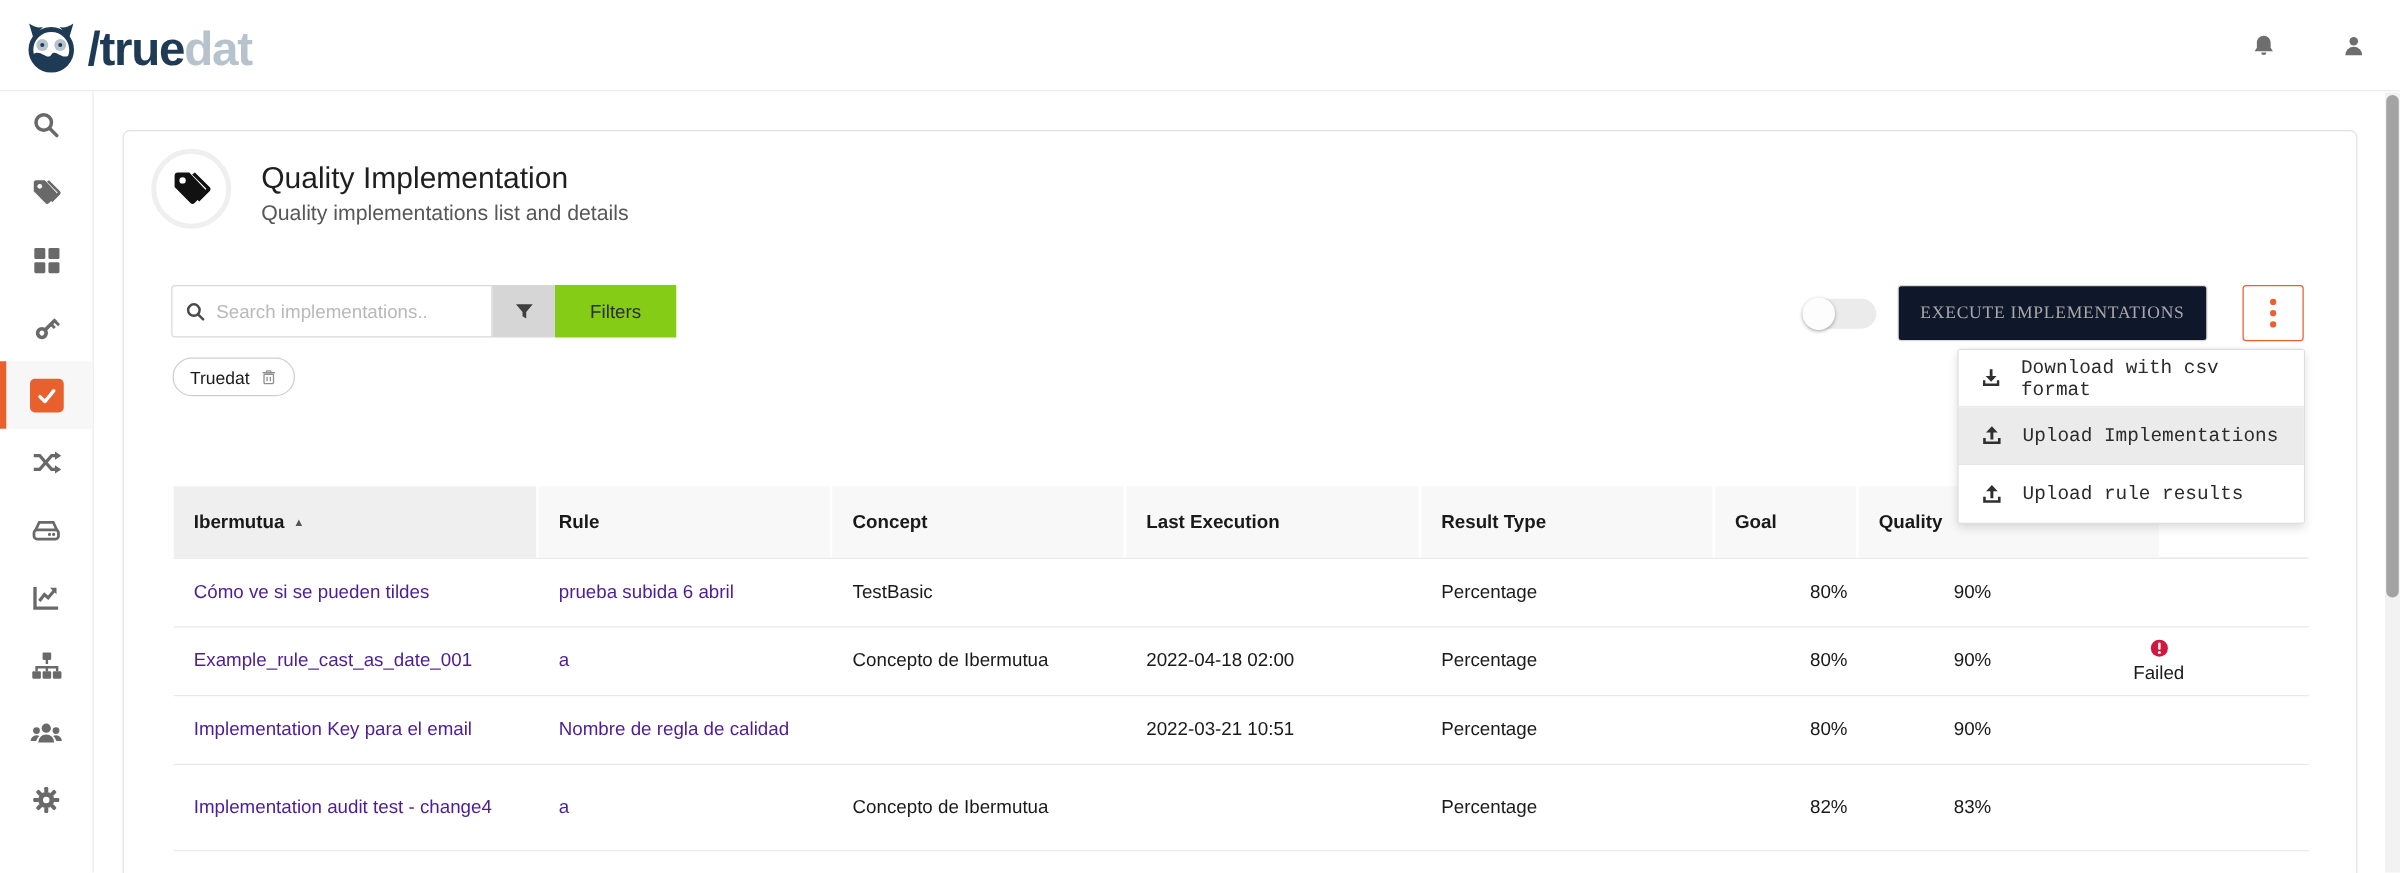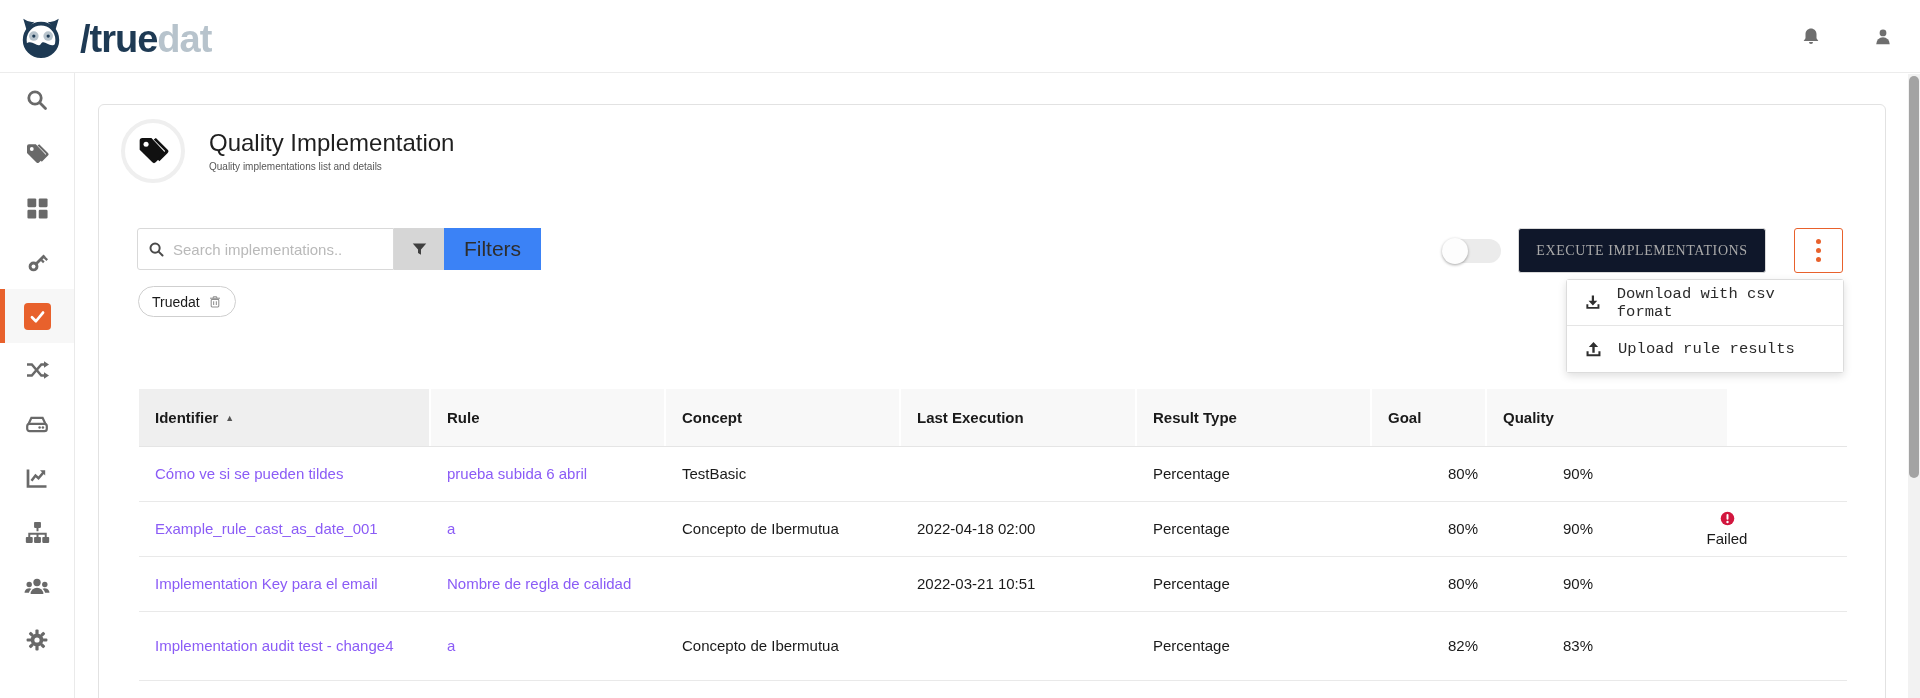--- a/index.html
+++ b/index.html
@@ -2,21 +2,21 @@
 <html><head>
 <meta charset="utf-8">
 <style>
   * { margin:0; padding:0; box-sizing:border-box; }
   html,body { width:1920px; height:698px; overflow:hidden; background:#fff;
               font-family:"Liberation Sans", sans-serif; color:#1a1a1a; }
 
   
   .topbar { position:absolute; left:0; top:0; width:1920px; height:73px;
             background:#fff; border-bottom:1px solid #ececec; z-index:30; }
-  .logo { position:absolute; left:18px; top:14px; display:flex; align-items:center; gap:16px; }
+  .logo { position:absolute; left:18px; top:14px; display:flex; align-items:center; gap:6px; }
   .logo-text { font-size:38px; font-weight:700; letter-spacing:-1px; line-height:44px; }
   .logo-slash { color:#1E3A54; } .logo-primary { color:#1E3A54; } .logo-secondary { color:#B7C3CC; }
   .topbar-icons { position:absolute; right:24px; top:0; height:73px; display:flex; align-items:center; gap:46px; }
   .icon-btn { width:26px; height:26px; display:flex; align-items:center; justify-content:center; cursor:pointer; }
 
   
   .sidebar { position:absolute; left:0; top:73px; width:75px; height:625px;
              background:#fff; border-right:1px solid #eaeaea; z-index:20; }
   .side-item { position:relative; width:100%; height:54px; display:flex; align-items:center; justify-content:center; cursor:pointer; }
   .side-item.active { background:#f7f7f7; }
@@ -24,32 +24,32 @@
   .check-square { width:27px; height:27px; background:#E8612C; border-radius:4px;
                   display:flex; align-items:center; justify-content:center; }
 
   
   .card { position:absolute; left:98px; top:104px; width:1788px; height:640px;
           background:#fff; border:1px solid #e2e2e2; border-radius:6px; }
 
   .badge-circle { position:absolute; left:22px; top:14px; width:64px; height:64px; border-radius:50%;
                   border:4px solid #efefef; display:flex; align-items:center; justify-content:center; }
   .page-title { position:absolute; left:110px; top:24px; font-size:24px; color:#1f1f1f; }
-  .page-subtitle { position:absolute; left:110px; top:56px; font-size:10px; color:#575757; }
+  .page-subtitle { position:absolute; left:110px; top:56px; font-size:17px; color:#575757; }
 
   
   .search-group { position:absolute; left:38px; top:123px; height:42px; display:flex; }
   .search-box { width:257px; height:42px; border:1px solid #d9d9d9; border-radius:3px 0 0 3px;
                 display:flex; align-items:center; padding:0 10px; background:#fff; }
   .search-box input { border:none; outline:none; flex:1; font-size:15px; margin-left:8px;
                       font-family:"Liberation Sans", sans-serif; color:#333; background:transparent; }
   .search-box input::placeholder { color:#b9b9b9; }
   .funnel-btn { width:50px; height:42px; background:#d6d6d6; display:flex; align-items:center; justify-content:center; cursor:pointer; }
-  .filters-btn { width:97px; height:42px; background:#3b82f6; display:flex; align-items:center; justify-content:center;
-                 font-size:21px; color:#2d2d2d; cursor:pointer; }
+  .filters-btn { width:97px; height:42px; background:#84cc16; display:flex; align-items:center; justify-content:center;
+                 font-size:15px; color:#2d2d2d; cursor:pointer; }
 
   .chip { position:absolute; left:39px; top:181px; height:31px; padding:0 13px; border:1px solid #cfcfcf;
           border-radius:16px; display:inline-flex; align-items:center; gap:8px; background:#fff; }
   .chip-label { font-size:14px; color:#1a1a1a; }
 
   .toggle { position:absolute; left:1344px; top:134px; width:58px; height:24px; background:#ebebeb;
             border-radius:13px; cursor:pointer; }
   .toggle-knob { position:absolute; left:-1px; top:-1px; width:26px; height:26px; border-radius:50%;
                  background:#fdfdfd; box-shadow:0 1px 3px rgba(0,0,0,.35); }
 
@@ -77,21 +77,21 @@
   .th { background:#f8f8f8; display:flex; align-items:center; padding:0 16px; font-size:15px; font-weight:700;
         border-right:2px solid #fff; cursor:pointer; }
   .th:last-child { border-right:none; }
   .th.sorted { background:#efefef; }
   .sort-arrow { font-size:9px; color:#555; margin-left:7px; }
   .tr { border-bottom:1px solid #e9e9e9; height:55px; }
   .tr.tall { height:69px; }
   .td { display:flex; align-items:center; padding:0 16px; font-size:15px; line-height:20px; }
   .num { justify-content:flex-end; padding-right:14px; }
   .qual { justify-content:center; gap:2px;flex-direction:column; }
-  .link { color:#8b5cf6; cursor:pointer; text-decoration:none; }
+  .link { color:#4c1d95; cursor:pointer; text-decoration:none; }
   .c0{width:292px}.c1{width:235px}.c2{width:235px}.c3{width:236px}.c4{width:235px}.c5{width:120px}.c6{width:115px}.c7{width:240px}
 
   
   .scrollbar-track { position:absolute; right:0; top:74px; width:12px; height:624px; background:#f2f2f2; }
   .scrollbar-thumb { position:absolute; left:1px; top:2px; width:10px; height:402px; background:#a3a3a3; border-radius:5px; cursor:pointer; }
 </style>
 </head>
 <body>
 
 <div class="topbar">
@@ -287,33 +287,40 @@
   </div>
 
   <div class="menu">
     <div class="menu-item">
       <svg width="19" height="19" viewBox="0 0 24 24" fill="#2f2f2f">
         <path d="M10.5 2.5h3v7.2h4.4L12 16 6.1 9.7h4.4z"></path>
         <path d="M3.2 14.3h2.6v3.6h12.4v-3.6h2.6v6.2H3.2z"></path>
       </svg>
       <span>Download with csv format</span>
     </div>
+    <div class="menu-item highlighted">
+      <svg width="19" height="19" viewBox="0 0 24 24" fill="#2f2f2f">
+        <path d="M12 2.5l5.9 6.3h-4.4v7.2h-3V8.8H6.1z"></path>
+        <path d="M3.2 14.3h2.6v3.6h12.4v-3.6h2.6v6.2H3.2z"></path>
+      </svg>
+      <span>Upload Implementations</span>
+    </div>
     <div class="menu-item">
       <svg width="19" height="19" viewBox="0 0 24 24" fill="#2f2f2f">
         <path d="M12 2.5l5.9 6.3h-4.4v7.2h-3V8.8H6.1z"></path>
         <path d="M3.2 14.3h2.6v3.6h12.4v-3.6h2.6v6.2H3.2z"></path>
       </svg>
       <span>Upload rule results</span>
     </div>
   </div>
 
   <div class="table">
     <div class="trow thead">
       <div class="th sorted c0">
-        <span>Identifier</span>
+        <span>Ibermutua</span>
         <span class="sort-arrow">▲</span>
       </div>
       <div class="th c1">
           <span>Rule</span>
         </div>
       <div class="th c2">
           <span>Concept</span>
         </div>
       <div class="th c3">
           <span>Last Execution</span>

